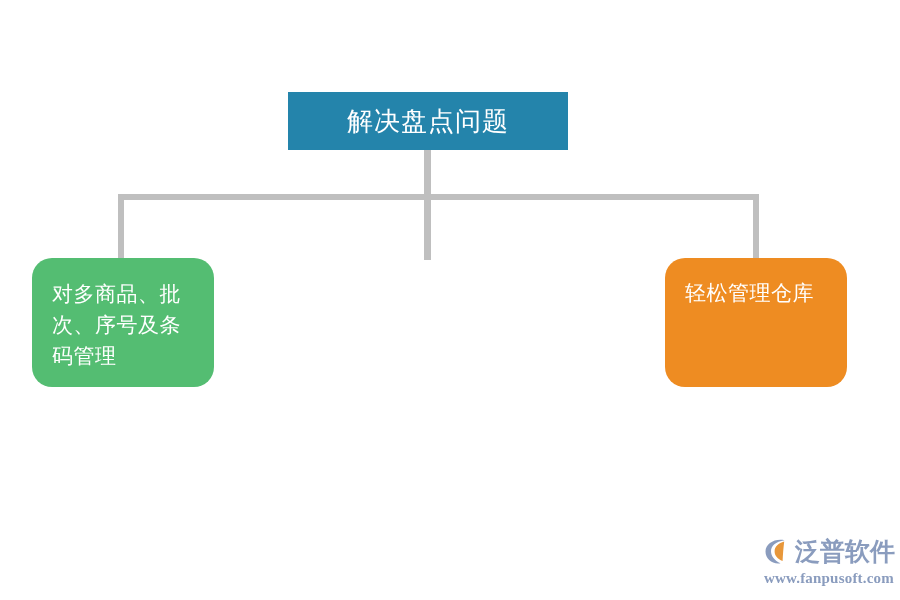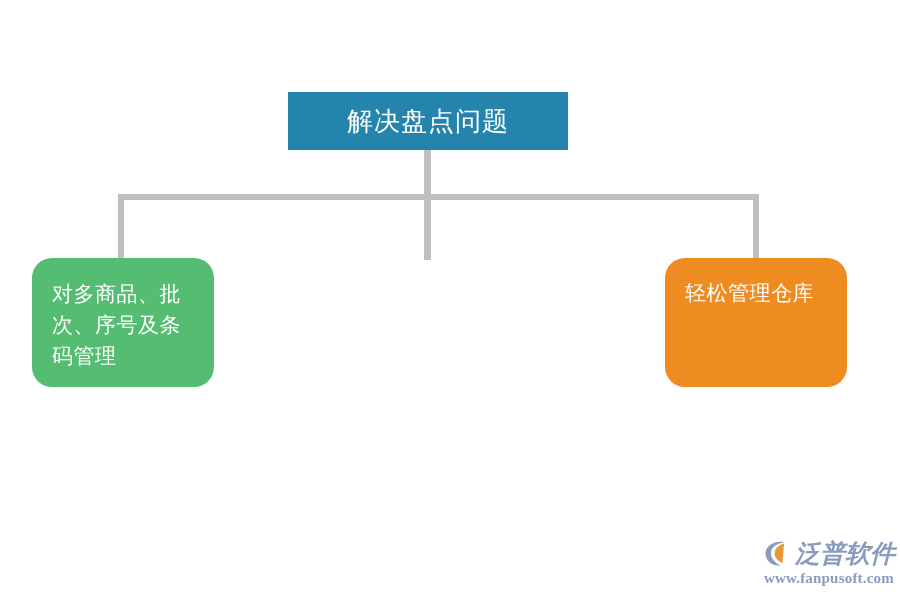--- a/index.html
+++ b/index.html
@@ -103,23 +103,22 @@
   
   .logo {
     position: absolute;
     left: 762px;
     top: 536px;
     width: 132px;
     height: 52px;
   }
   .logo-row {
     display: flex;
-    align-items: flex-end;
+    align-items: flex-start;
     height: 32px;
-    font-style: italic;
   }
   .logo-mark {
     width: 30px;
     height: 30px;
     margin-right: 3px;
     flex: 0 0 auto;
   }
   .logo-word {
     color: #8a9cbe;
     font-size: 25px;

